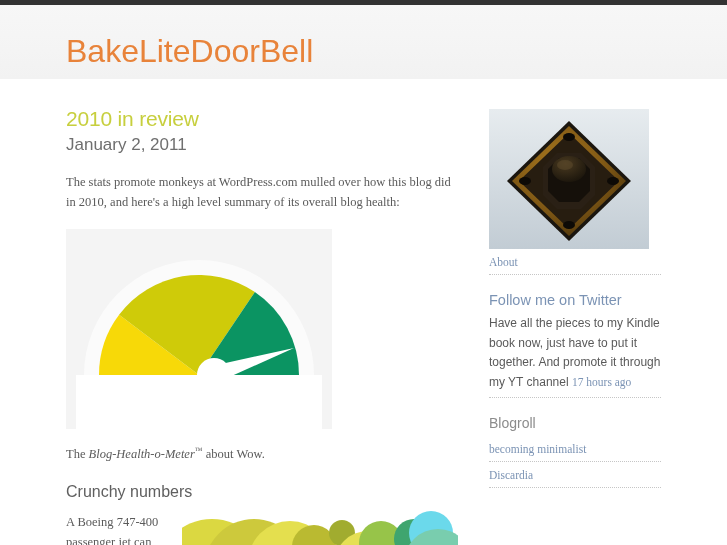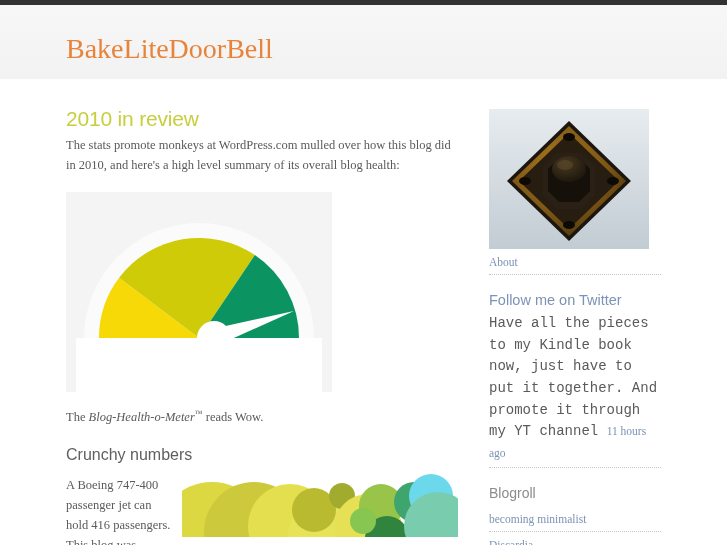--- a/index.html
+++ b/index.html
@@ -15,22 +15,22 @@
   .topbar {
     position:absolute; top:0; left:0; width:727px; height:5px;
     background:#333333;
   }
   .header {
     position:absolute; top:5px; left:0; width:727px; height:74px;
     background:linear-gradient(#f7f7f7,#f2f2f2);
   }
   .blog-title {
     position:absolute; left:66px; top:28px;
-    font-family:Liberation Serif, serif;
-    font-size:28px; color:#e8833a; letter-spacing:0px;
+    font-family:Liberation Sans, sans-serif;
+    font-size:32px; color:#e8833a; letter-spacing:0px;
     font-weight:normal; white-space:nowrap;
   }
   .blog-tagline {
     position:absolute; left:67px; top:60px;
     font-family:"Liberation Serif", serif;
     font-size:10px; color:#8a8a8a; white-space:nowrap;
   }
   .wrap { position:absolute; top:79px; left:0; width:717px; height:466px; background:#fff; }
 
   
@@ -120,37 +120,38 @@
   .side-list li:first-child { border-top:none; }
   .side-link {
     font-family:"Liberation Serif", serif;
     font-size:11.5px; color:#7b93b4; text-decoration:none;
   }
   .twitter-box {
     border-bottom:1px dotted #c6c6c6;
     padding-bottom:6px;
   }
   .twitter-text {
-    font-family:Liberation Mono, monospace;
-    font-size:14px; color:#5a5a5a; line-height:1.55;
+    font-family:Liberation Sans, sans-serif;
+    font-size:12px; color:#5a5a5a; line-height:1.55;
   }
 </style>
 </head>
 <body>
 
 <div class="topbar"></div>
 
 <div class="header">
   <div class="blog-title">BakeLiteDoorBell</div>
 </div>
 
 <div class="wrap">
 
   <div class="main">
     <h1 class="post-title">2010 in review</h1>
+    <div class="post-date">January 2, 2011</div>
     <p class="post-p">The stats promote monkeys at WordPress.com mulled over how this blog did in 2010, and here's a high level summary of its overall blog health:</p>
 
     <div class="gauge-panel">
       <svg width="266" height="200" viewBox="0 0 266 200">
 
         <path d="M 18 146 A 115 115 0 0 1 248 146 Z" fill="#fbfbfb"></path>
 
         <path d="M 33 146 L 133 146 L 53.1 85.8 A 100 100 0 0 0 33 146 Z" fill="#f7d908"></path>
 
         <path d="M 53.1 85.8 L 133 146 L 188.9 63.1 A 100 100 0 0 0 53.1 85.8 Z" fill="#cfcb09"></path>
@@ -159,21 +160,21 @@
 
         <rect x="10" y="146" width="246" height="56" fill="#ffffff"></rect>
 
         <path d="M 228 119 L 146 137 L 150 154 L 228 119 Z" fill="#ffffff"></path>
         <circle cx="148" cy="146" r="17" fill="#ffffff"></circle>
         <rect x="10" y="152" width="246" height="50" fill="#ffffff"></rect>
       </svg>
     </div>
 
     <div class="meter-line">
-      <span>The </span><i>Blog-Health-o-Meter</i><sup>™</sup><span> reads Wow.</span>
+      <span>The </span><i>Blog-Health-o-Meter</i><sup>™</sup><span> about Wow.</span>
     </div>
 
     <h2 class="sec-title">Crunchy numbers</h2>
 
     <div class="crunch-row">
       <div class="crunch-text">A Boeing 747-400 passenger jet can hold 416 passengers. This blog was viewed about</div>
       <div class="crunch-art">
         <svg width="276" height="71" viewBox="0 0 276 71">
           <rect x="0" y="0" width="276" height="71" fill="#ffffff"></rect>
           <g opacity="0.92">
@@ -239,21 +240,21 @@
 
 
     <ul class="side-list">
       <li>
         <a class="side-link" href="#">About</a>
       </li>
     </ul>
 
     <h3 class="side-h blue">Follow me on Twitter</h3>
     <div class="twitter-box">
-      <span class="twitter-text">Have all the pieces to my Kindle book now, just have to put it together. And promote it through my YT channel </span><a class="side-link" href="#">11 hours ago</a>
+      <span class="twitter-text">Have all the pieces to my Kindle book now, just have to put it together. And promote it through my YT channel </span><a class="side-link" href="#">17 hours ago</a>
     </div>
 
     <h3 class="side-h">Blogroll</h3>
     <ul class="side-list">
       <li><a class="side-link" href="#">becoming minimalist</a></li>
       <li><a class="side-link" href="#">Discardia</a></li>
 
     </ul>
   </div>
 

